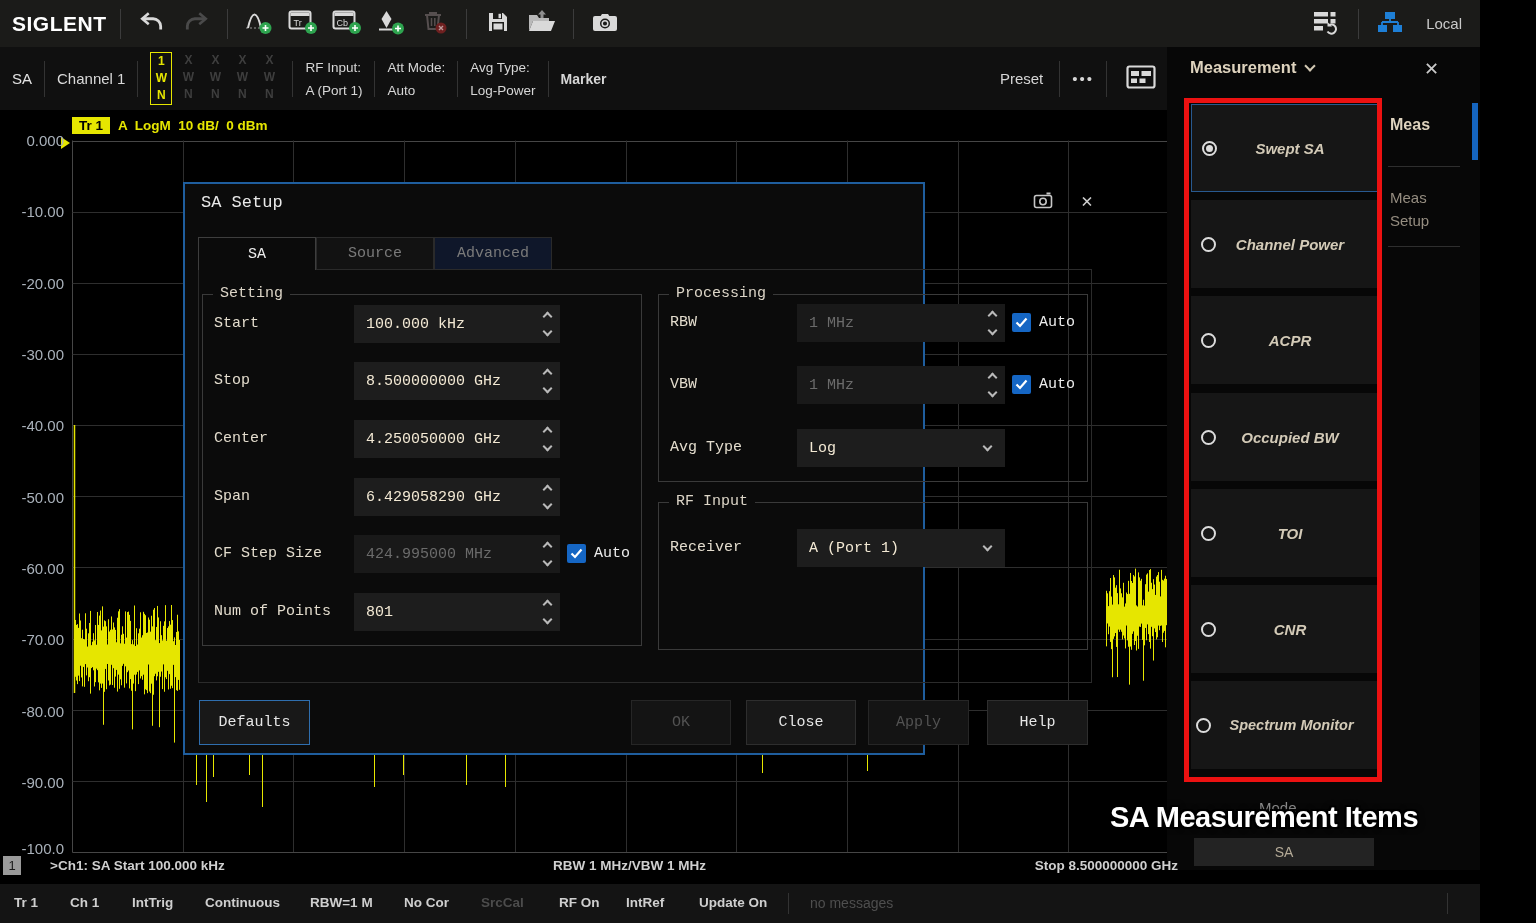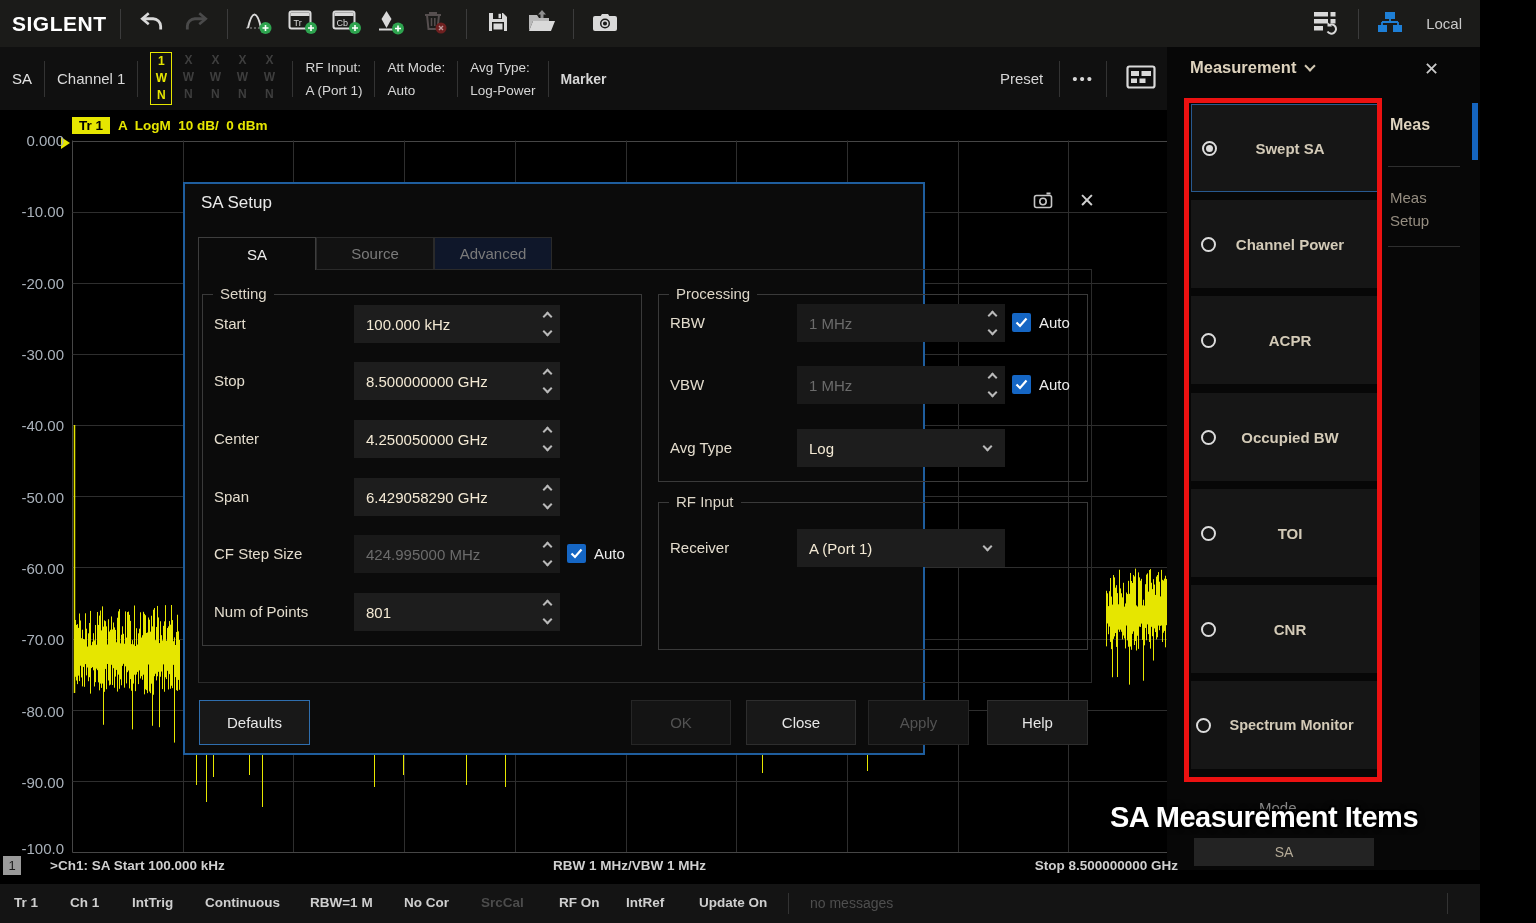--- a/index.html
+++ b/index.html
@@ -41,21 +41,21 @@
   #trace-svg{position:absolute;left:72px;top:137px;}
   .tri-left{position:absolute;left:61px;top:137px;width:0;height:0;
             border-top:6px solid transparent;border-bottom:6px solid transparent;
             border-left:9px solid #e6e600;}
   .tri-right{position:absolute;left:1170px;top:127px;width:0;height:0;
              border-top:6px solid transparent;border-bottom:6px solid transparent;
              border-right:9px solid #e6e600;}
 
   
   .dialog{position:absolute;left:183px;top:182px;width:742px;height:573px;background:#0b0b0b;
-          border:2px solid #1f5e9e;z-index:10;}
+          border:2px solid #1f5e9e;z-index:10;font-family:Liberation Mono, monospace;}
   .dlg-title{position:absolute;left:16px;top:9px;font-size:17px;color:#e9e9e9;}
   .dlg-cam{position:absolute;left:848px;top:8px;}
   .dlg-x{position:absolute;left:890px;top:5px;font-size:19px;color:#cfcfcf;width:24px;text-align:center;}
   .tab{position:absolute;top:53px;height:33px;width:118px;display:flex;align-items:center;
        justify-content:center;font-size:15px;z-index:2;}
   .tab.active{left:13px;background:#0b0b0b;border:1px solid #3e3e3e;border-bottom:none;color:#ececec;}
   .tab.t2{left:131px;background:#121212;border:1px solid #2a2a2a;color:#7a7a7a;}
   .tab.t3{left:249px;background:#0f172a;border:1px solid #2a2a2a;color:#7a7a7a;}
   .pane{position:absolute;left:13px;top:85px;width:894px;height:414px;border:1px solid #2b2b2b;}
   .group{position:absolute;border:1px solid #3a3a3a;}
@@ -81,21 +81,21 @@
   .btn.focus-blue{border-color:#2f6eae;}
   .btn.disabled{color:#525252;background:#141414;border-color:#262626;}
 
   
   .sidebar-bg{position:absolute;left:1167px;top:47px;width:313px;height:823px;background:#070707;}
   .sb-header{position:absolute;left:1190px;top:58px;font-size:16.5px;font-weight:bold;color:#ded3be;z-index:5;}
   .sb-chevron{display:inline-block;width:8px;height:8px;border-right:2px solid #d3c9b4;
               border-bottom:2px solid #d3c9b4;transform:rotate(45deg);margin-left:10px;vertical-align:3px;}
   .sb-close{position:absolute;left:1424px;top:58px;font-size:18px;color:#c9c9c9;z-index:5;}
   .sb-item{position:absolute;left:1191px;width:187px;height:88px;background:#161616;
-           display:flex;align-items:center;z-index:5;}
+           display:flex;align-items:center;z-index:5;font-style:italic;}
   .sb-item.sel{border:1px solid #28598f;}
   .radio{width:15px;height:15px;border:2px solid #dcdcdc;border-radius:50%;margin-left:10px;flex-shrink:0;}
   .radio.on::after{content:'';display:block;width:7px;height:7px;margin:2px;background:#dcdcdc;border-radius:50%;}
   .sb-item-label{flex:1;text-align:center;padding-right:14px;font-size:15px;font-weight:bold;color:#d3cab7;}
   .sb-item.tight .radio{margin-left:5px;}
   .sb-item.tight .sb-item-label{font-size:14.5px;padding-right:2px;margin-left:-4px;}
   .redbox{position:absolute;left:1184px;top:98px;width:198px;height:684px;border:5px solid #ec1111;
           z-index:20;pointer-events:none;}
   .meas-tab{position:absolute;left:1390px;top:116px;font-size:16px;font-weight:bold;color:#ded3be;}
   .meas-bar{position:absolute;left:1472px;top:103px;width:6px;height:57px;background:#1565c0;}

